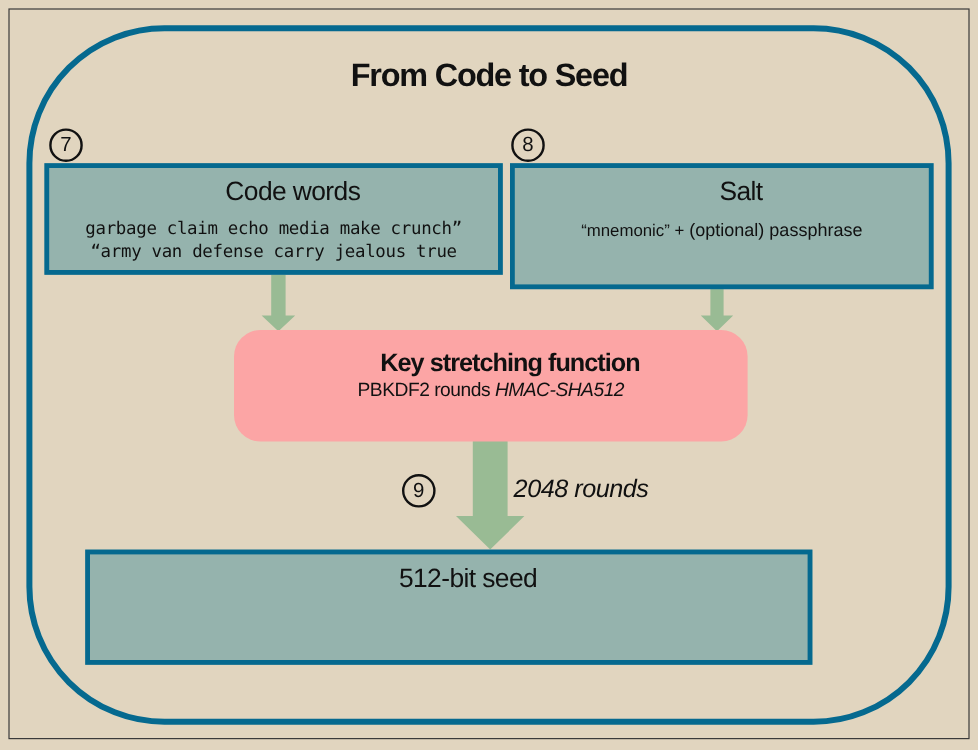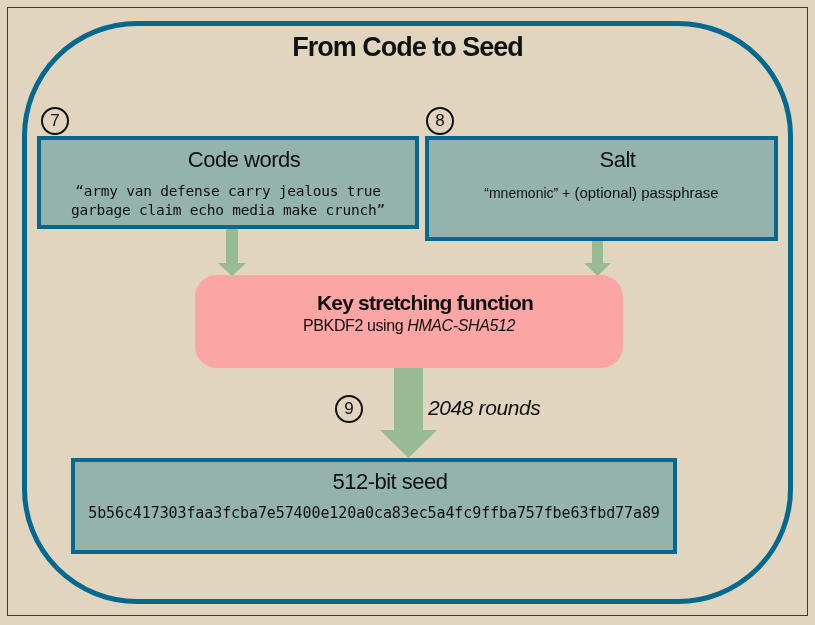--- a/index.html
+++ b/index.html
@@ -18,21 +18,21 @@
     box-sizing: border-box;
   }
   .outer {
     position: absolute; left: 22px; top: 21px;
     width: 771px; height: 583px;
     border: 5px solid #05698f;
     border-radius: 115px;
     box-sizing: border-box;
   }
   .title {
-    position: absolute; left: 0; width: 815px; top: 32px;
+    position: absolute; left: 0; width: 815px; top: 48px;
     text-align: center;
     font-size: 27px; font-weight: bold;
     letter-spacing: -1px;
   }
   .box {
     position: absolute;
     background: #95b3ad;
     border: 4px solid #05698f;
     box-sizing: border-box;
     text-align: center;
@@ -99,37 +99,36 @@
     <polygon points="226,229 238,229 238,263 246,263 232,276 218,263 226,263"></polygon>
     <polygon points="592,229 603,229 603,263 611,263 597.5,276 584,263 592,263"></polygon>
     <polygon points="394,367 423,367 423,430 437,430 408.5,458 380,430 394,430"></polygon>
   </g>
 </svg>
 
 <div class="badge b7">7</div>
 <div class="box codewords">
   <div class="box-title">Code words</div>
   <div class="mono">
+    <div>garbage claim echo media make crunch”</div>
     <div>“army van defense carry jealous true</div>
-    <div>garbage claim echo media make crunch”</div>
   </div>
 </div>
 
 <div class="badge b8">8</div>
 <div class="box salt">
   <div class="box-title">Salt</div>
   <div class="line"><span class="m">“mnemonic” +</span><span> (optional) passphrase</span></div>
 </div>
 
 <div class="kdf">
   <div class="box-title">Key stretching function</div>
-  <div class="sub"><span>PBKDF2 using </span><i>HMAC-SHA512</i></div>
+  <div class="sub"><span>PBKDF2 rounds </span><i>HMAC-SHA512</i></div>
 </div>
 
 <div class="badge b9">9</div>
 <div class="rounds">2048 rounds</div>
 
 <div class="box seed">
   <div class="box-title">512-bit seed</div>
   <div class="mono">
-    <div>5b56c417303faa3fcba7e57400e120a0ca83ec5a4fc9ffba757fbe63fbd77a89</div>
   </div>
 </div>
 
 </body></html>

